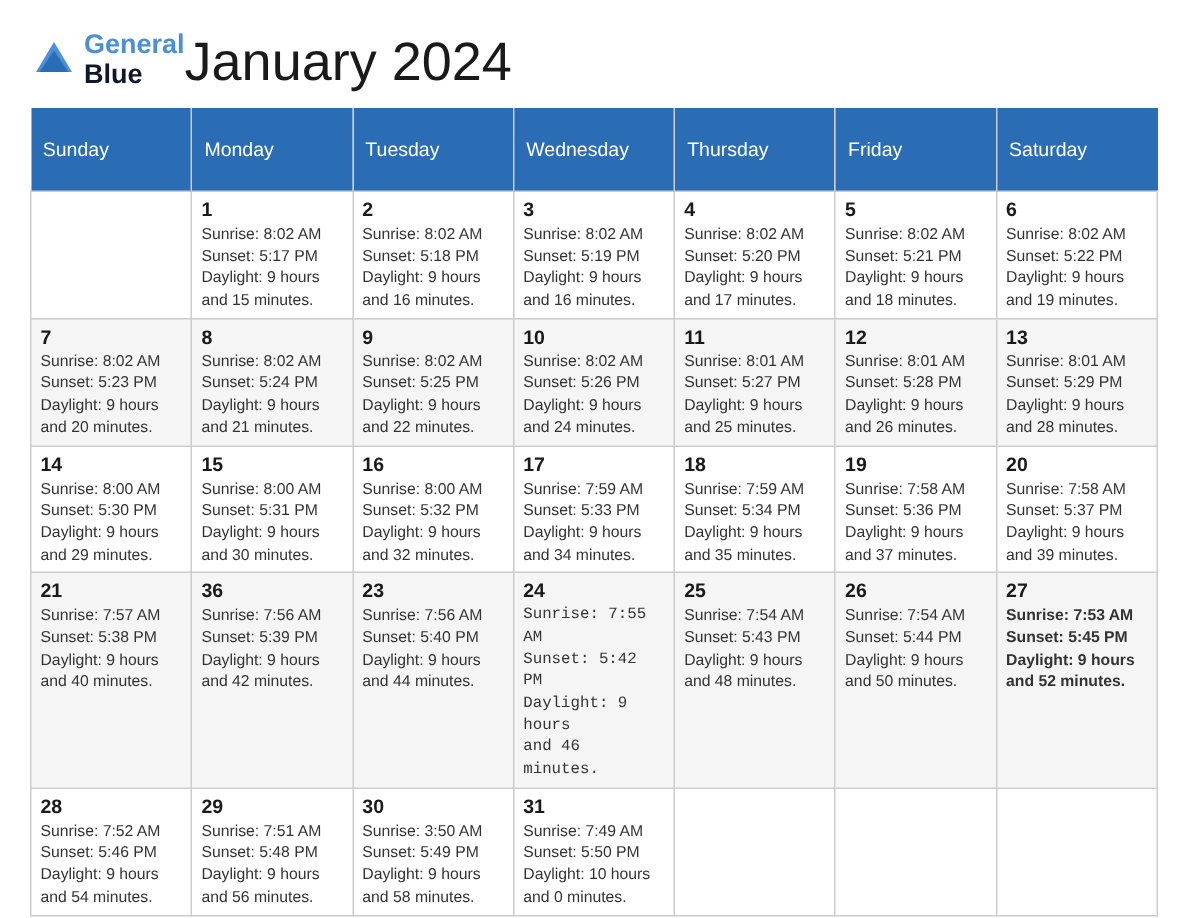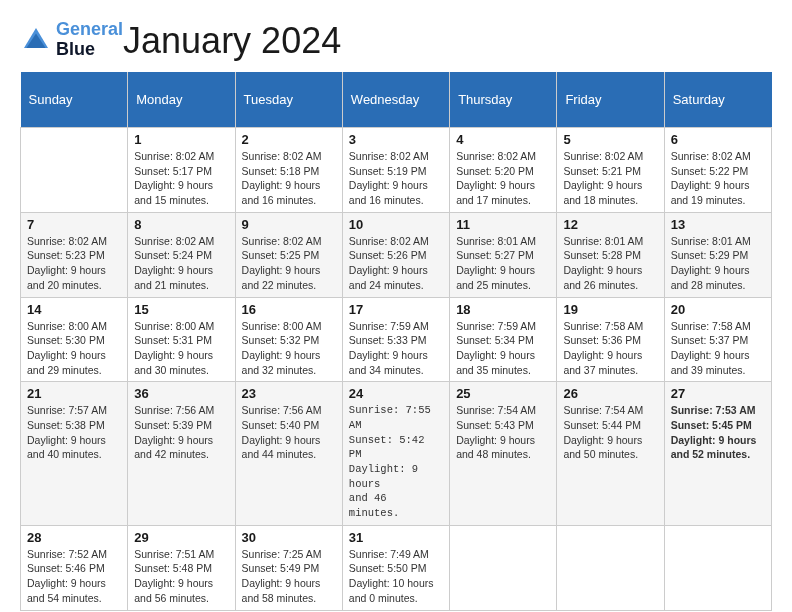--- a/index.html
+++ b/index.html
@@ -331,21 +331,21 @@
         </td>
         <td>
           <span class="day-number">29</span>
           <div class="day-info" style="white-space: pre-line;">Sunrise: 7:51 AM
 Sunset: 5:48 PM
 Daylight: 9 hours
 and 56 minutes.</div>
         </td>
         <td>
           <span class="day-number">30</span>
-          <div class="day-info" style="white-space: pre-line;">Sunrise: 7:25 AM
+          <div class="day-info" style="white-space: pre-line;">Sunrise: 3:50 AM
 Sunset: 5:49 PM
 Daylight: 9 hours
 and 58 minutes.</div>
         </td>
         <td>
           <span class="day-number">31</span>
           <div class="day-info" style="white-space: pre-line;">Sunrise: 7:49 AM
 Sunset: 5:50 PM
 Daylight: 10 hours
 and 0 minutes.</div>

